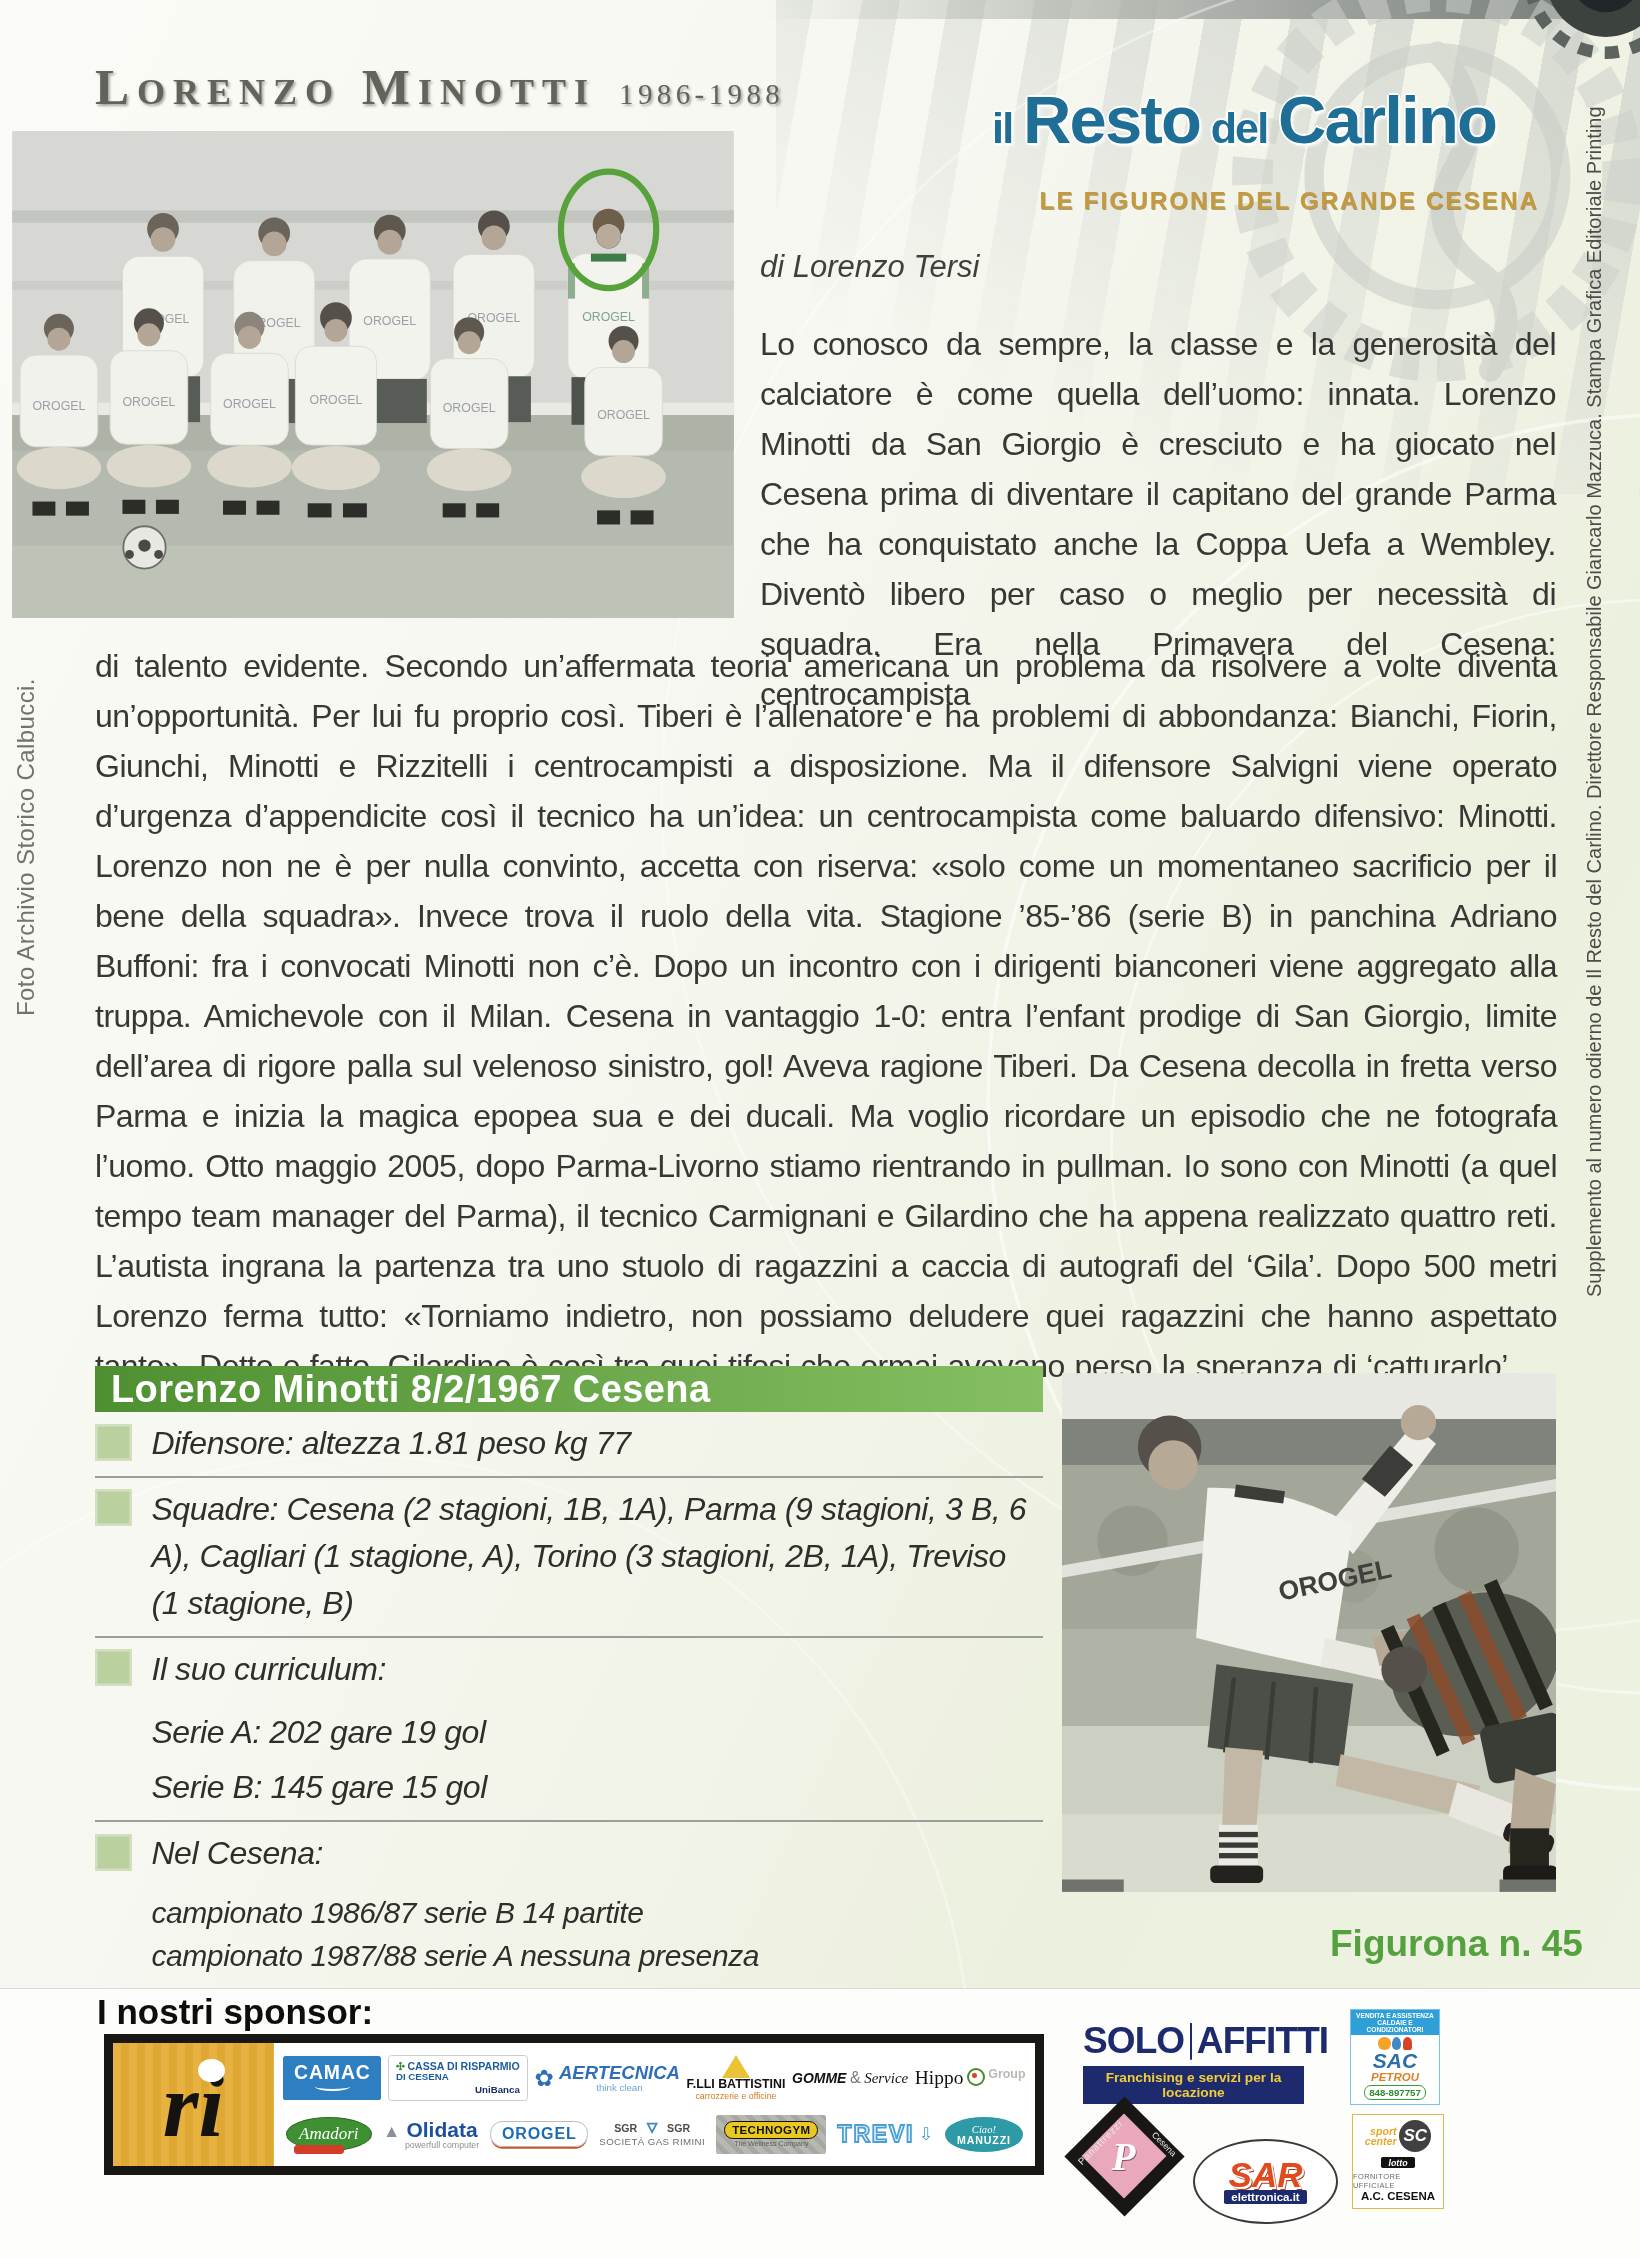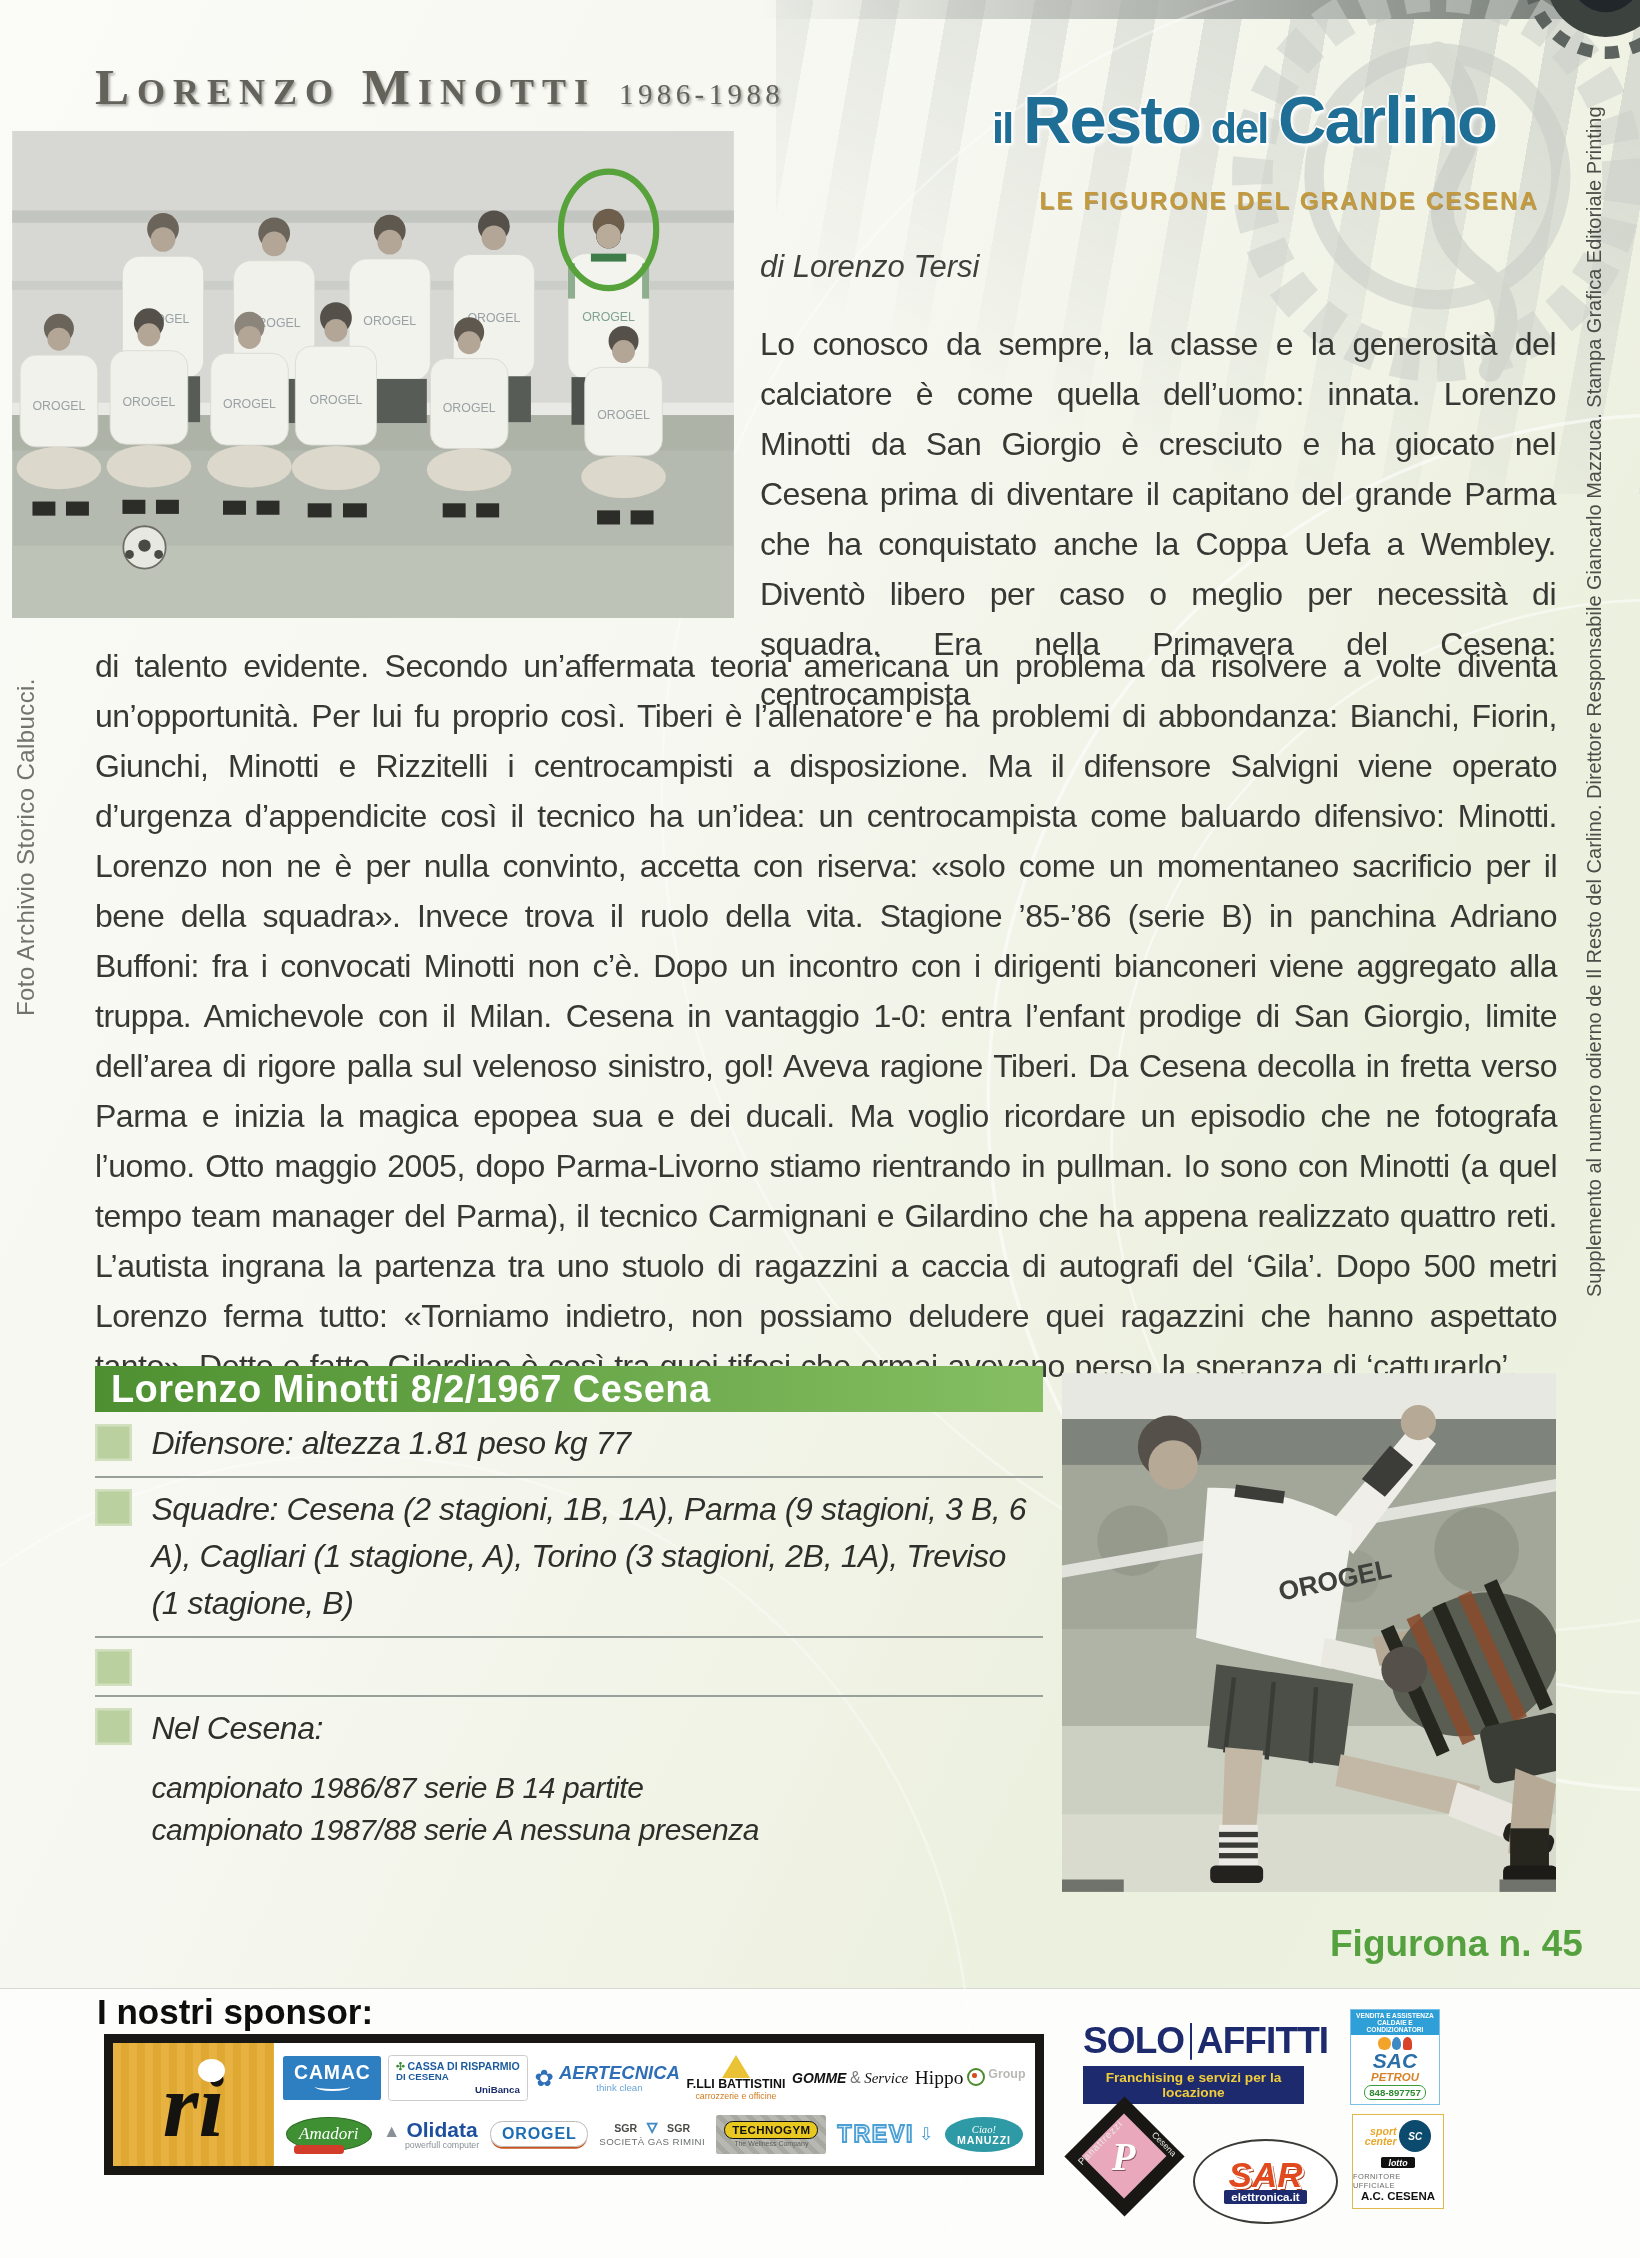--- a/index.html
+++ b/index.html
@@ -145,22 +145,22 @@
   .pana-city{position:absolute;right:8.8px;top:32px;transform:rotate(45deg);font-size:8.8px;color:#e8e8e4;}
   .sar{position:absolute;left:1193px;top:2139px;width:141px;height:81px;border:2.6px solid #3a3a36;border-radius:50%;
        display:flex;flex-direction:column;align-items:center;justify-content:center;background:#fff;}
   .sar-name{font-size:35px;font-weight:bold;font-style:italic;color:#e04a1e;line-height:.9;
             text-shadow:1.8px 1.8px 0 #fff,2.6px 2.6px 0 #a93a18;}
   .sar-bar{background:#1d2a6e;color:#fff;font-size:11.5px;font-weight:bold;padding:0.9px 7px;border-radius:1.8px;}
   .sport{position:absolute;left:1352px;top:2114px;width:90px;border:1.8px solid #e0b84a;background:#fff;
          display:flex;flex-direction:column;align-items:center;padding:5.3px 0 6.2px;}
   .sport-top{display:flex;align-items:center;gap:2.6px;}
   .sport-name{font-size:10.6px;font-weight:bold;font-style:italic;color:#e8a82a;text-align:right;line-height:1;}
-  .sport-sc{width:32px;height:32px;background:#0c4a6e;border-radius:50%;color:#fff;font-weight:bold;
-            font-style:italic;font-size:10px;display:flex;align-items:center;justify-content:center;}
+  .sport-sc{width:32px;height:32px;background:#404040;border-radius:50%;color:#fff;font-weight:bold;
+            font-style:italic;font-size:17px;display:flex;align-items:center;justify-content:center;}
   .sport-lotto{margin-top:4.4px;background:#111;color:#fff;font-style:italic;font-size:8.8px;font-weight:bold;
                padding:0.9px 7px;border-radius:1.8px;}
   .sport-forn{margin-top:3.5px;font-size:7.5px;color:#6a6a66;letter-spacing:0.4px;}
   .sport-team{font-size:11.5px;font-weight:bold;color:#111;}
 </style>
 </head>
 <body>
 
 <div class="page">
 
@@ -326,20 +326,25 @@
     <div class="ib-row">
       <span class="ib-bullet"></span>
       <div class="ib-content">Difensore: altezza 1.81 peso kg 77</div>
     </div>
     <div class="ib-row">
       <span class="ib-bullet"></span>
       <div class="ib-content">Squadre: Cesena (2 stagioni, 1B, 1A), Parma (9 stagioni, 3 B, 6 A), Cagliari (1 stagione, A), Torino (3 stagioni, 2B, 1A), Treviso (1 stagione, B)</div>
     </div>
     <div class="ib-row">
       <span class="ib-bullet"></span>
+      <div class="ib-content">
+        <div class="ib-title">Il suo curriculum:</div>
+        <div class="ib-line">Serie A: 202 gare 19 gol</div>
+        <div class="ib-line">Serie B: 145 gare 15 gol</div>
+      </div>
     </div>
     <div class="ib-row">
       <span class="ib-bullet"></span>
       <div class="ib-content">
         <div class="ib-title">Nel Cesena:</div>
         <div class="ib-line-tight">campionato 1986/87 serie B 14 partite</div>
         <div class="ib-line-tight">campionato 1987/88 serie A nessuna presenza</div>
       </div>
     </div>
   </div>

